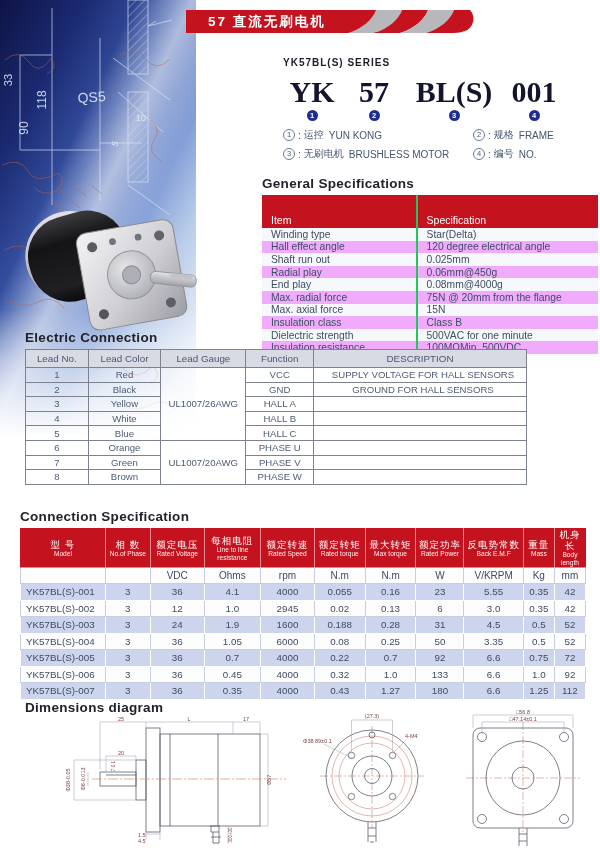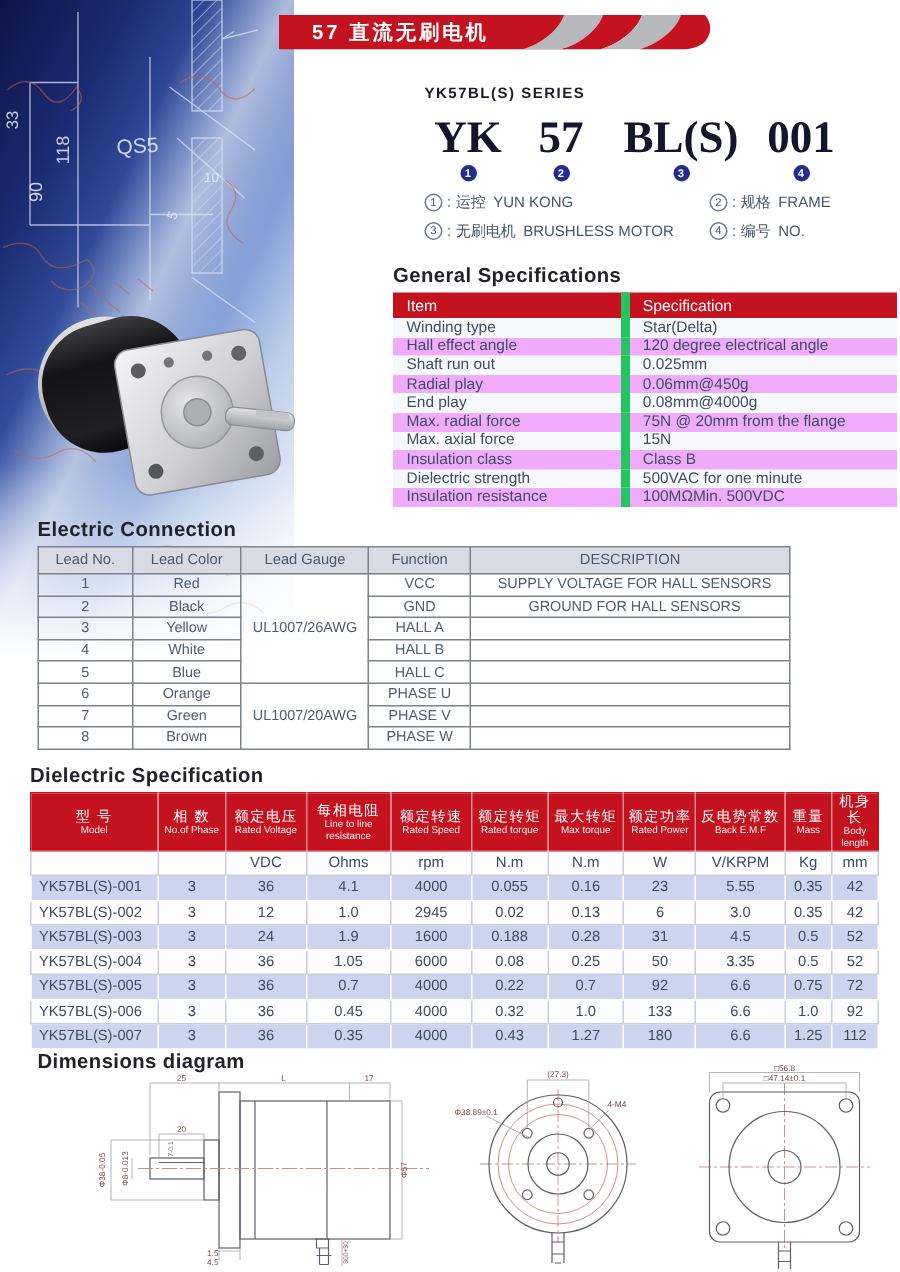--- a/index.html
+++ b/index.html
@@ -69,31 +69,31 @@
   h3.sec {
     margin:0 0 4px 0; font-size:13.5px; font-weight:bold;
     color:#22222b; letter-spacing:.3px;
   }
 
   
   .gen-spec { position:absolute; left:262px; top:176px; width:336px; }
   .gen-spec table { width:336px; border-collapse:collapse; table-layout:fixed; }
   .gen-spec th {
     background:#c4121f; color:#fff; font-weight:normal; text-align:left;
-    font-size:10.5px; height:15px; padding:1px 0 1px 9px;
+    font-size:10.5px; height:15px; padding:17px 0 1px 9px;
   }
   .gen-spec td {
     font-size:10.3px; color:#3d4e63; height:12.6px; padding:0 0 0 9px;
     background:#f7f8fb; overflow:hidden; white-space:nowrap;
   }
   .gen-spec tr.stripe td { background:#f0abfc; }
-  .gen-spec td + td, .gen-spec th + th { border-left:6px solid #22c55e; }
-
-  
-  .elec-conn { position:absolute; left:25px; top:345px; width:508px; }
+  .gen-spec td + td, .gen-spec th + th { border-left:2px solid #22c55e; }
+
+  
+  .elec-conn { position:absolute; left:25px; top:330px; width:508px; }
   .elec-conn table { width:502px; border-collapse:collapse; table-layout:fixed; font-size:9.6px; }
   .elec-conn th {
     background:#d8dbe4; border:1px solid #7d828f; font-weight:normal;
     color:#4a586f; height:15px; font-size:9.8px;
   }
   .elec-conn td {
     border:1px solid #7d828f; height:13.6px; text-align:center;
     color:#4e5c76; padding:0;
   }
   .elec-conn td.desc { text-align:center; padding-left:6px;margin-left:14px; }
@@ -400,21 +400,21 @@
             <td>8</td>
             <td>Brown</td>
             <td>PHASE W</td>
             <td class="desc"></td>
           </tr>
         </tbody>
       </table>
   </div>
 
   <div class="elec-spec">
-    <h3 class="sec">Dielectric Specification</h3>
+    <h3 class="sec">Connection Specification</h3>
     <table id="spec-table">
       <colgroup>
         <col style="width:15%">
           <col style="width:8%">
           <col style="width:9.5%">
           <col style="width:10%">
           <col style="width:9.5%">
         <col style="width:9%">
           <col style="width:9%">
           <col style="width:8.5%">

